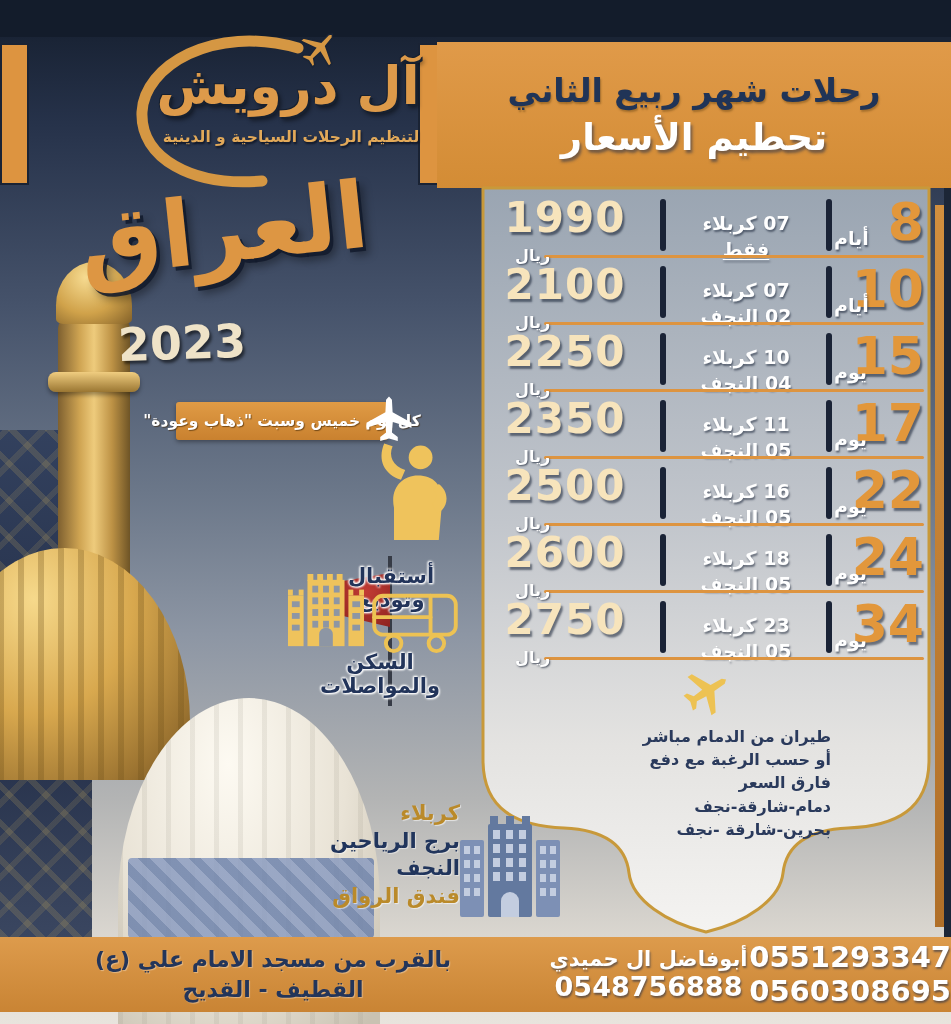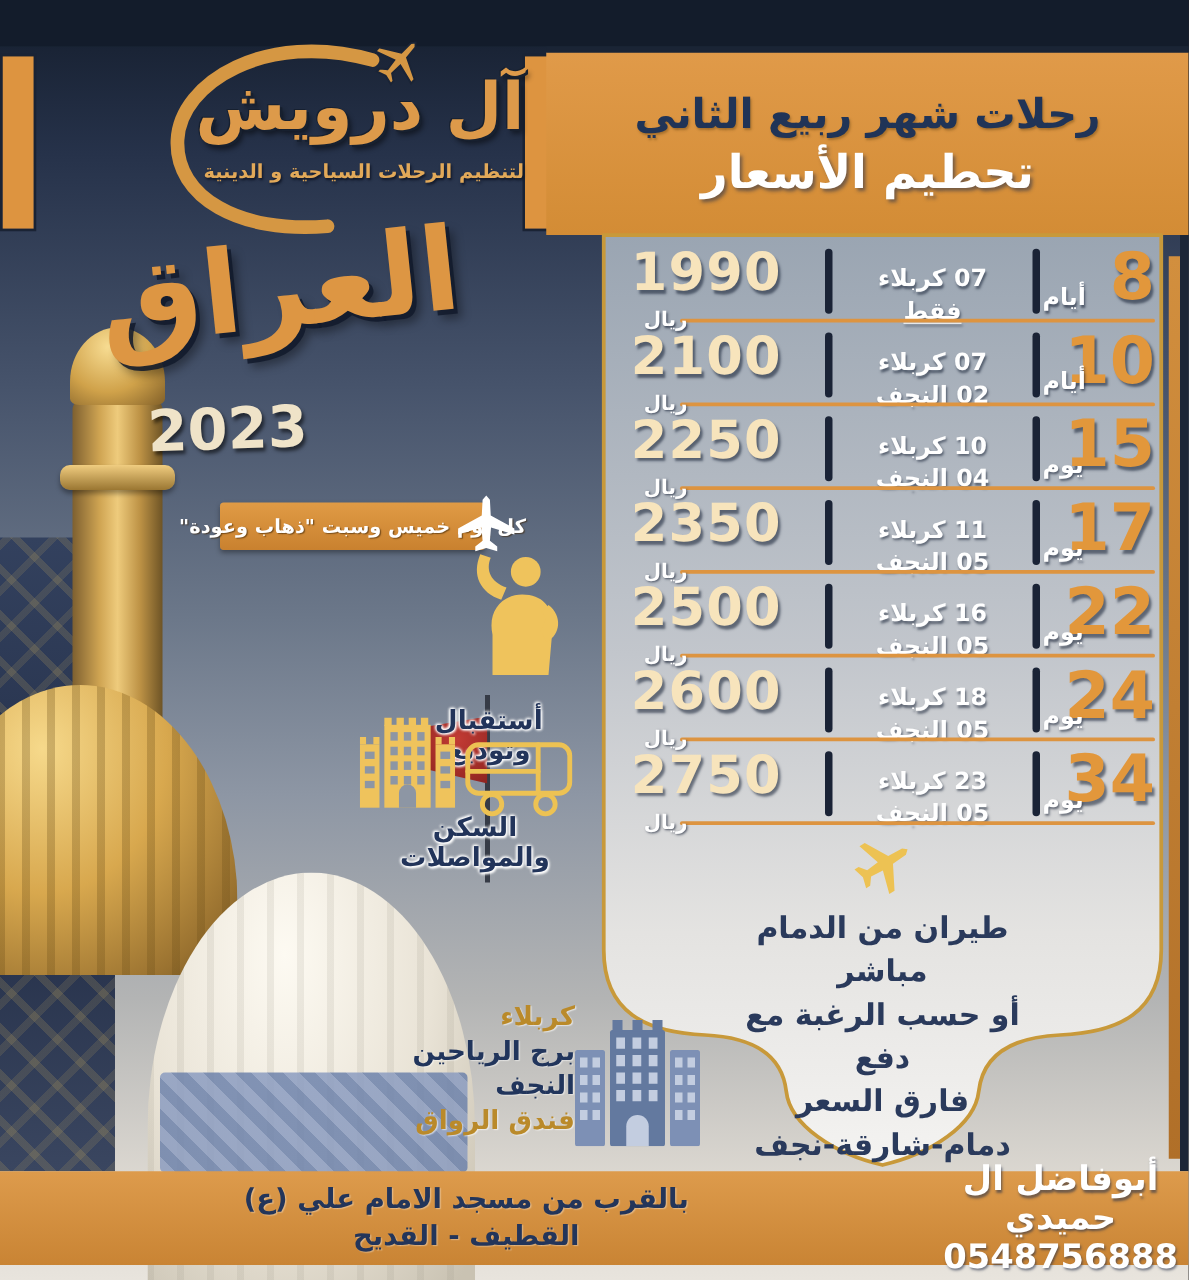--- a/index.html
+++ b/index.html
@@ -96,33 +96,33 @@
   .dest-cell{width:156px;height:100%;display:flex;flex-direction:column;align-items:center;justify-content:center;
     color:#fff;font-size:19px;font-weight:bold;line-height:1.35;text-shadow:1px 2px 2px rgba(15,25,45,.55);margin-top:25px;}
   .dest-cell .u{text-decoration:underline;text-underline-offset:3px;}
   .price-cell{position:relative;flex:1;height:100%;padding-left:23px;}
   .price-num{position:absolute;top:2px;left:0;right:14px;text-align:center;font-size:42px;line-height:50px;
     font-weight:bold;color:#f7e4bc;letter-spacing:1px;text-shadow:2px 3px 2px rgba(15,25,45,.55);}
   .price-cur{position:absolute;left:29px;bottom:-7px;font-size:16px;font-weight:bold;color:#fff;
     text-shadow:1px 1px 2px rgba(15,25,45,.7);z-index:2;}
   .row-sep{position:absolute;bottom:0;left:58px;right:2px;height:3px;background:#dd9440;border-radius:2px;}
   .note-plane{position:absolute;top:480px;left:50%;transform:translateX(-50%) rotate(58deg);}
-  .note{position:absolute;top:540px;left:50%;transform:translateX(-50%);width:250px;text-align:center;direction:rtl;
-    color:#2a3a5c;font-weight:bold;font-size:24px;line-height:1.45;}
+  .note{position:absolute;top:540px;left:50%;transform:translateX(-50%);width:250px;text-align:right;direction:rtl;
+    color:#2a3a5c;font-weight:bold;font-size:16px;line-height:1.45;}
   
   .footer{left:0;top:937px;width:951px;height:75px;z-index:6;
     background:linear-gradient(180deg,#dd9b4c,#c98434);
     display:flex;flex-direction:row;direction:rtl;align-items:center;}
   .footer .cell{display:flex;flex-direction:column;justify-content:center;text-align:center;}
   .f-name1{width:170px;color:#fff;font-size:30px;font-weight:bold;letter-spacing:1px;
     text-shadow:1px 2px 2px rgba(40,50,75,.6);}
   .f-phones{width:200px;color:#fff;font-size:29px;font-weight:bold;line-height:1.15;
     text-shadow:1px 2px 2px rgba(40,50,75,.6);}
   .f-contact2{width:205px;color:#fff;font-weight:bold;text-shadow:1px 2px 2px rgba(40,50,75,.6);}
-  .f-contact2 .n{font-size:27px;} .f-contact2 .p{font-size:27px;}
+  .f-contact2 .n{font-size:21px;} .f-contact2 .p{font-size:27px;}
   .f-location{flex:1;color:#23355a;font-weight:bold;font-size:22px;line-height:1.35;
     text-shadow:1px 1px 1px rgba(255,255,255,.35);}
 </style>
 </head>
 <body>
 
 <div class="stage">
 
   <div class="abs tile-wall"></div>
   <div class="abs minaret-gold"></div>
@@ -420,20 +420,24 @@
     <div class="note">
       <div>طيران من الدمام مباشر</div>
       <div>أو حسب الرغبة مع دفع</div>
       <div>فارق السعر</div>
       <div>دمام-شارقة-نجف</div>
       <div>بحرين-شارقة -نجف</div>
     </div>
   </div>
 
   <div class="abs footer">
+    <div class="cell f-phones">
+      <div>0551293347</div>
+      <div>0560308695</div>
+    </div>
     <div class="cell f-contact2">
       <div class="n">أبوفاضل ال حميدي</div>
       <div class="p">0548756888</div>
     </div>
     <div class="cell f-location">
       <div>بالقرب من مسجد الامام علي (ع)</div>
       <div>القطيف - القديح</div>
     </div>
   </div>
 

